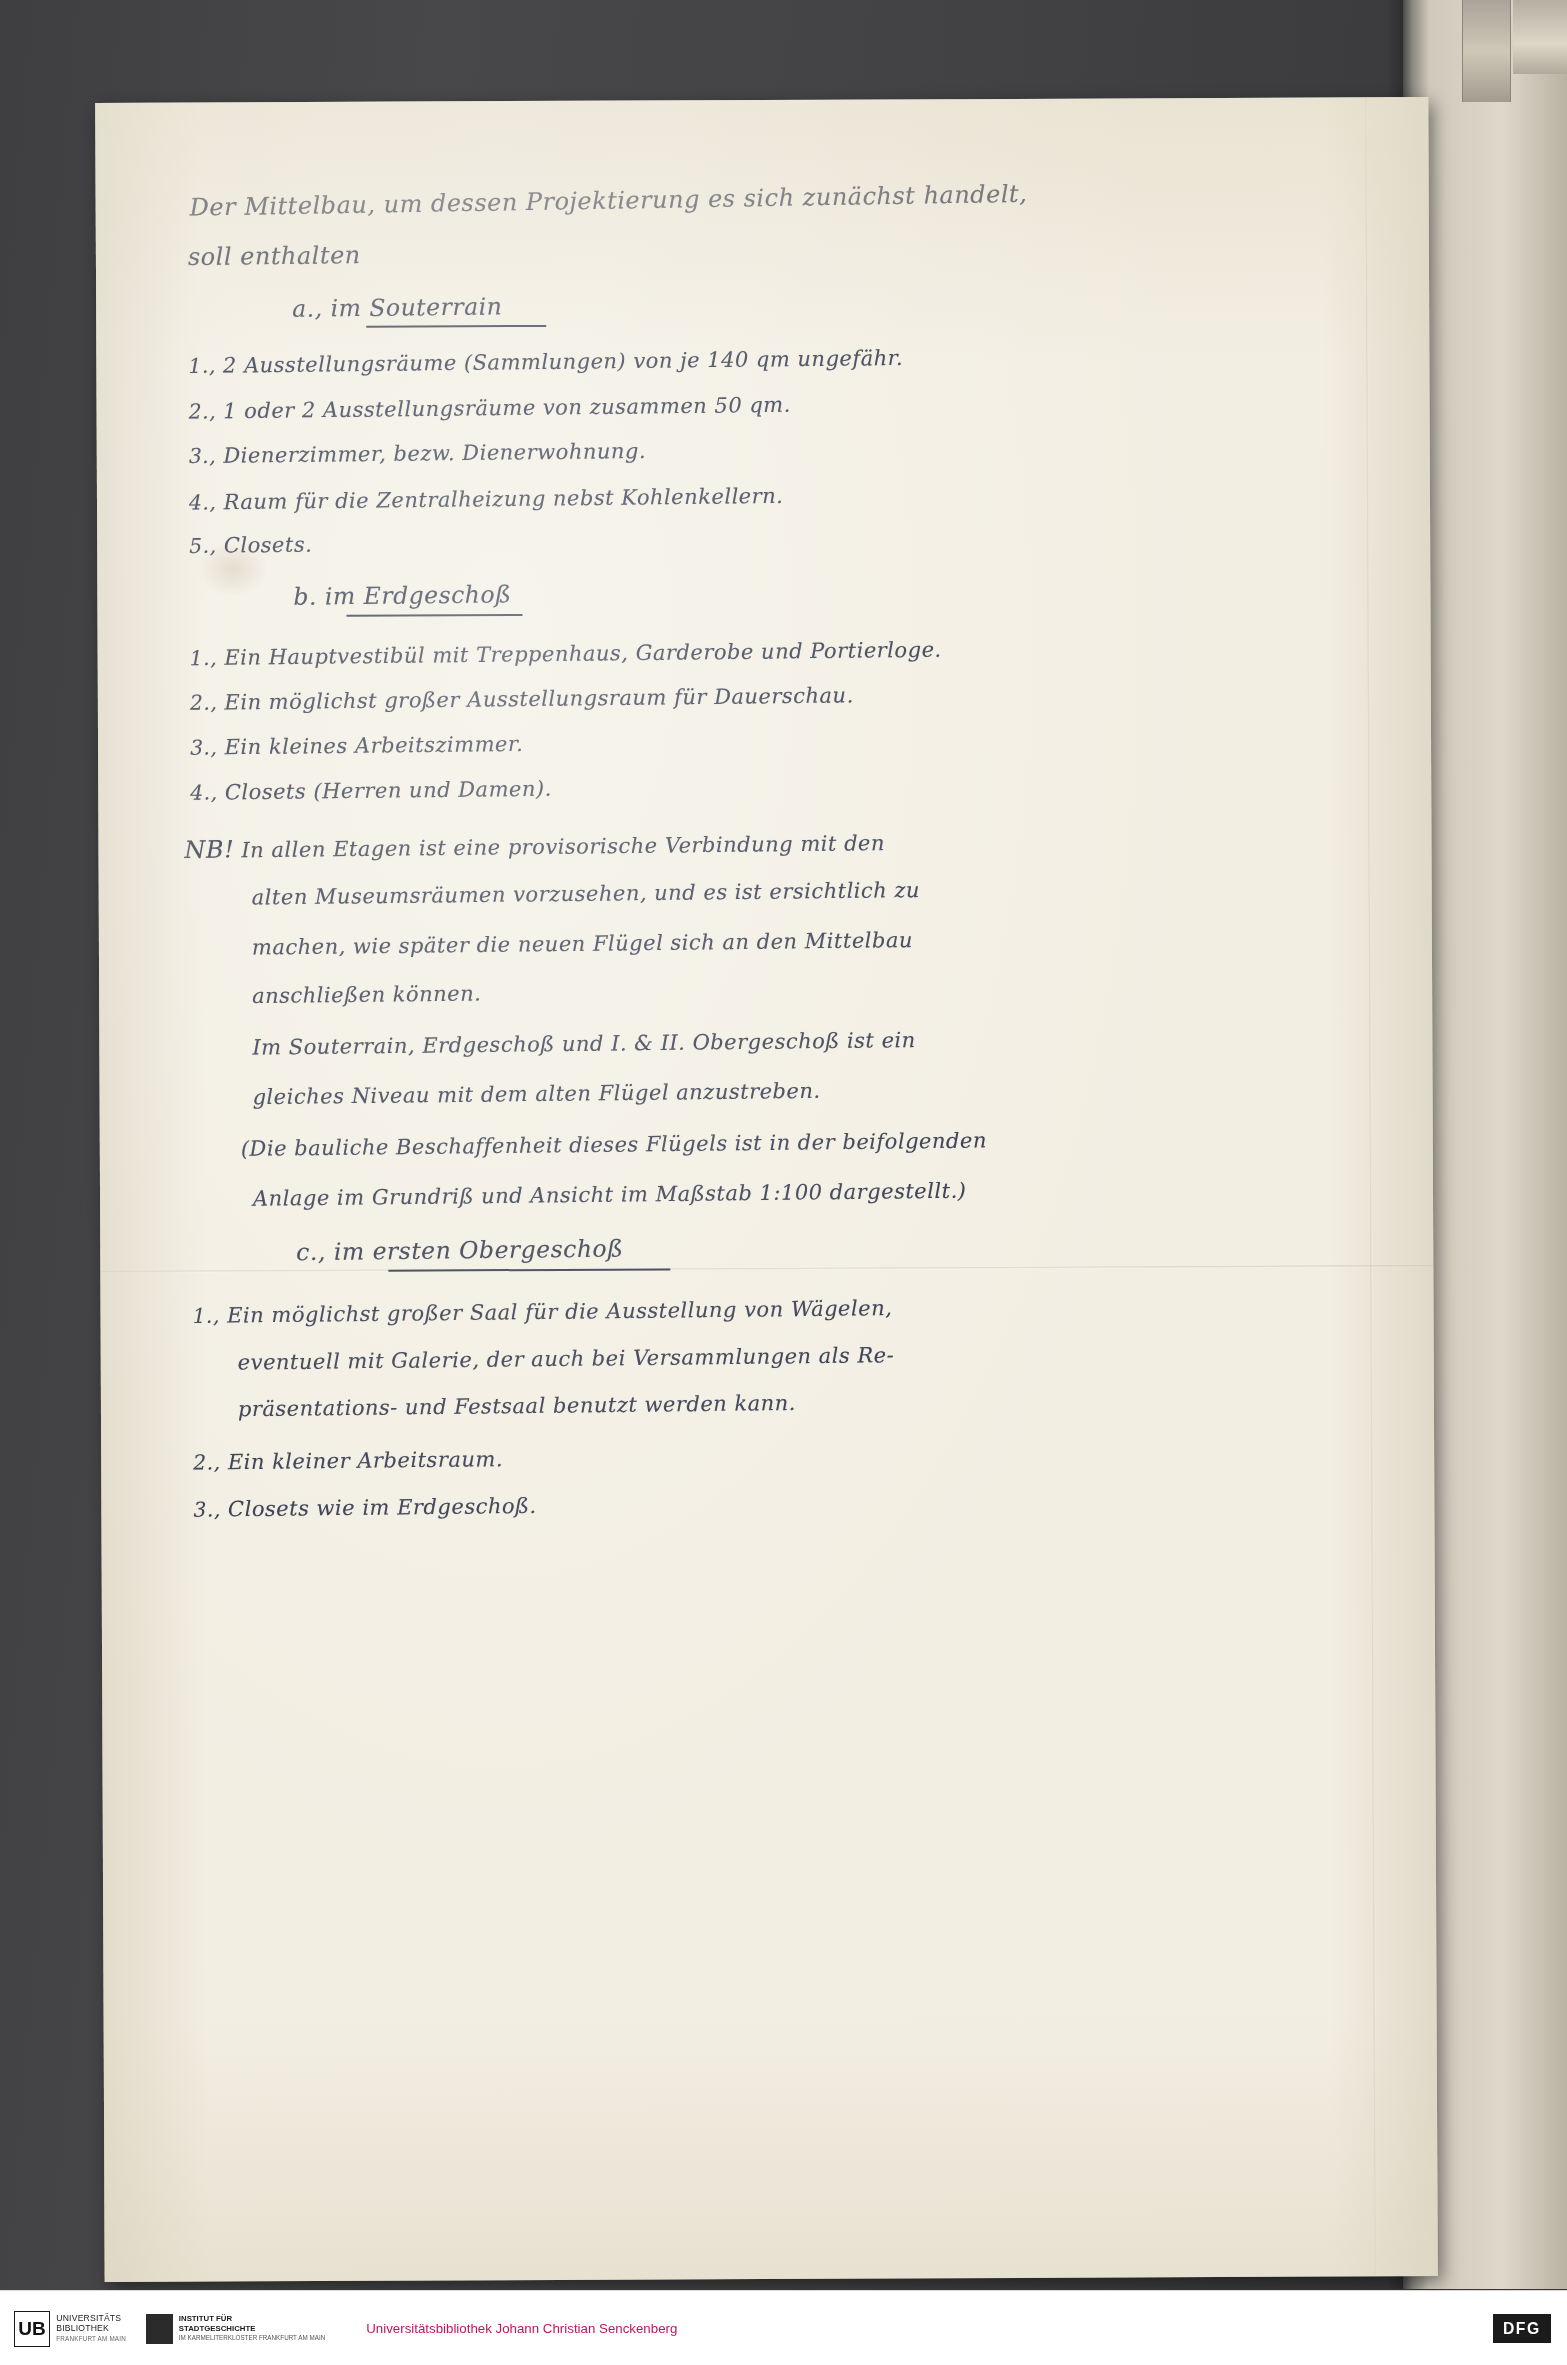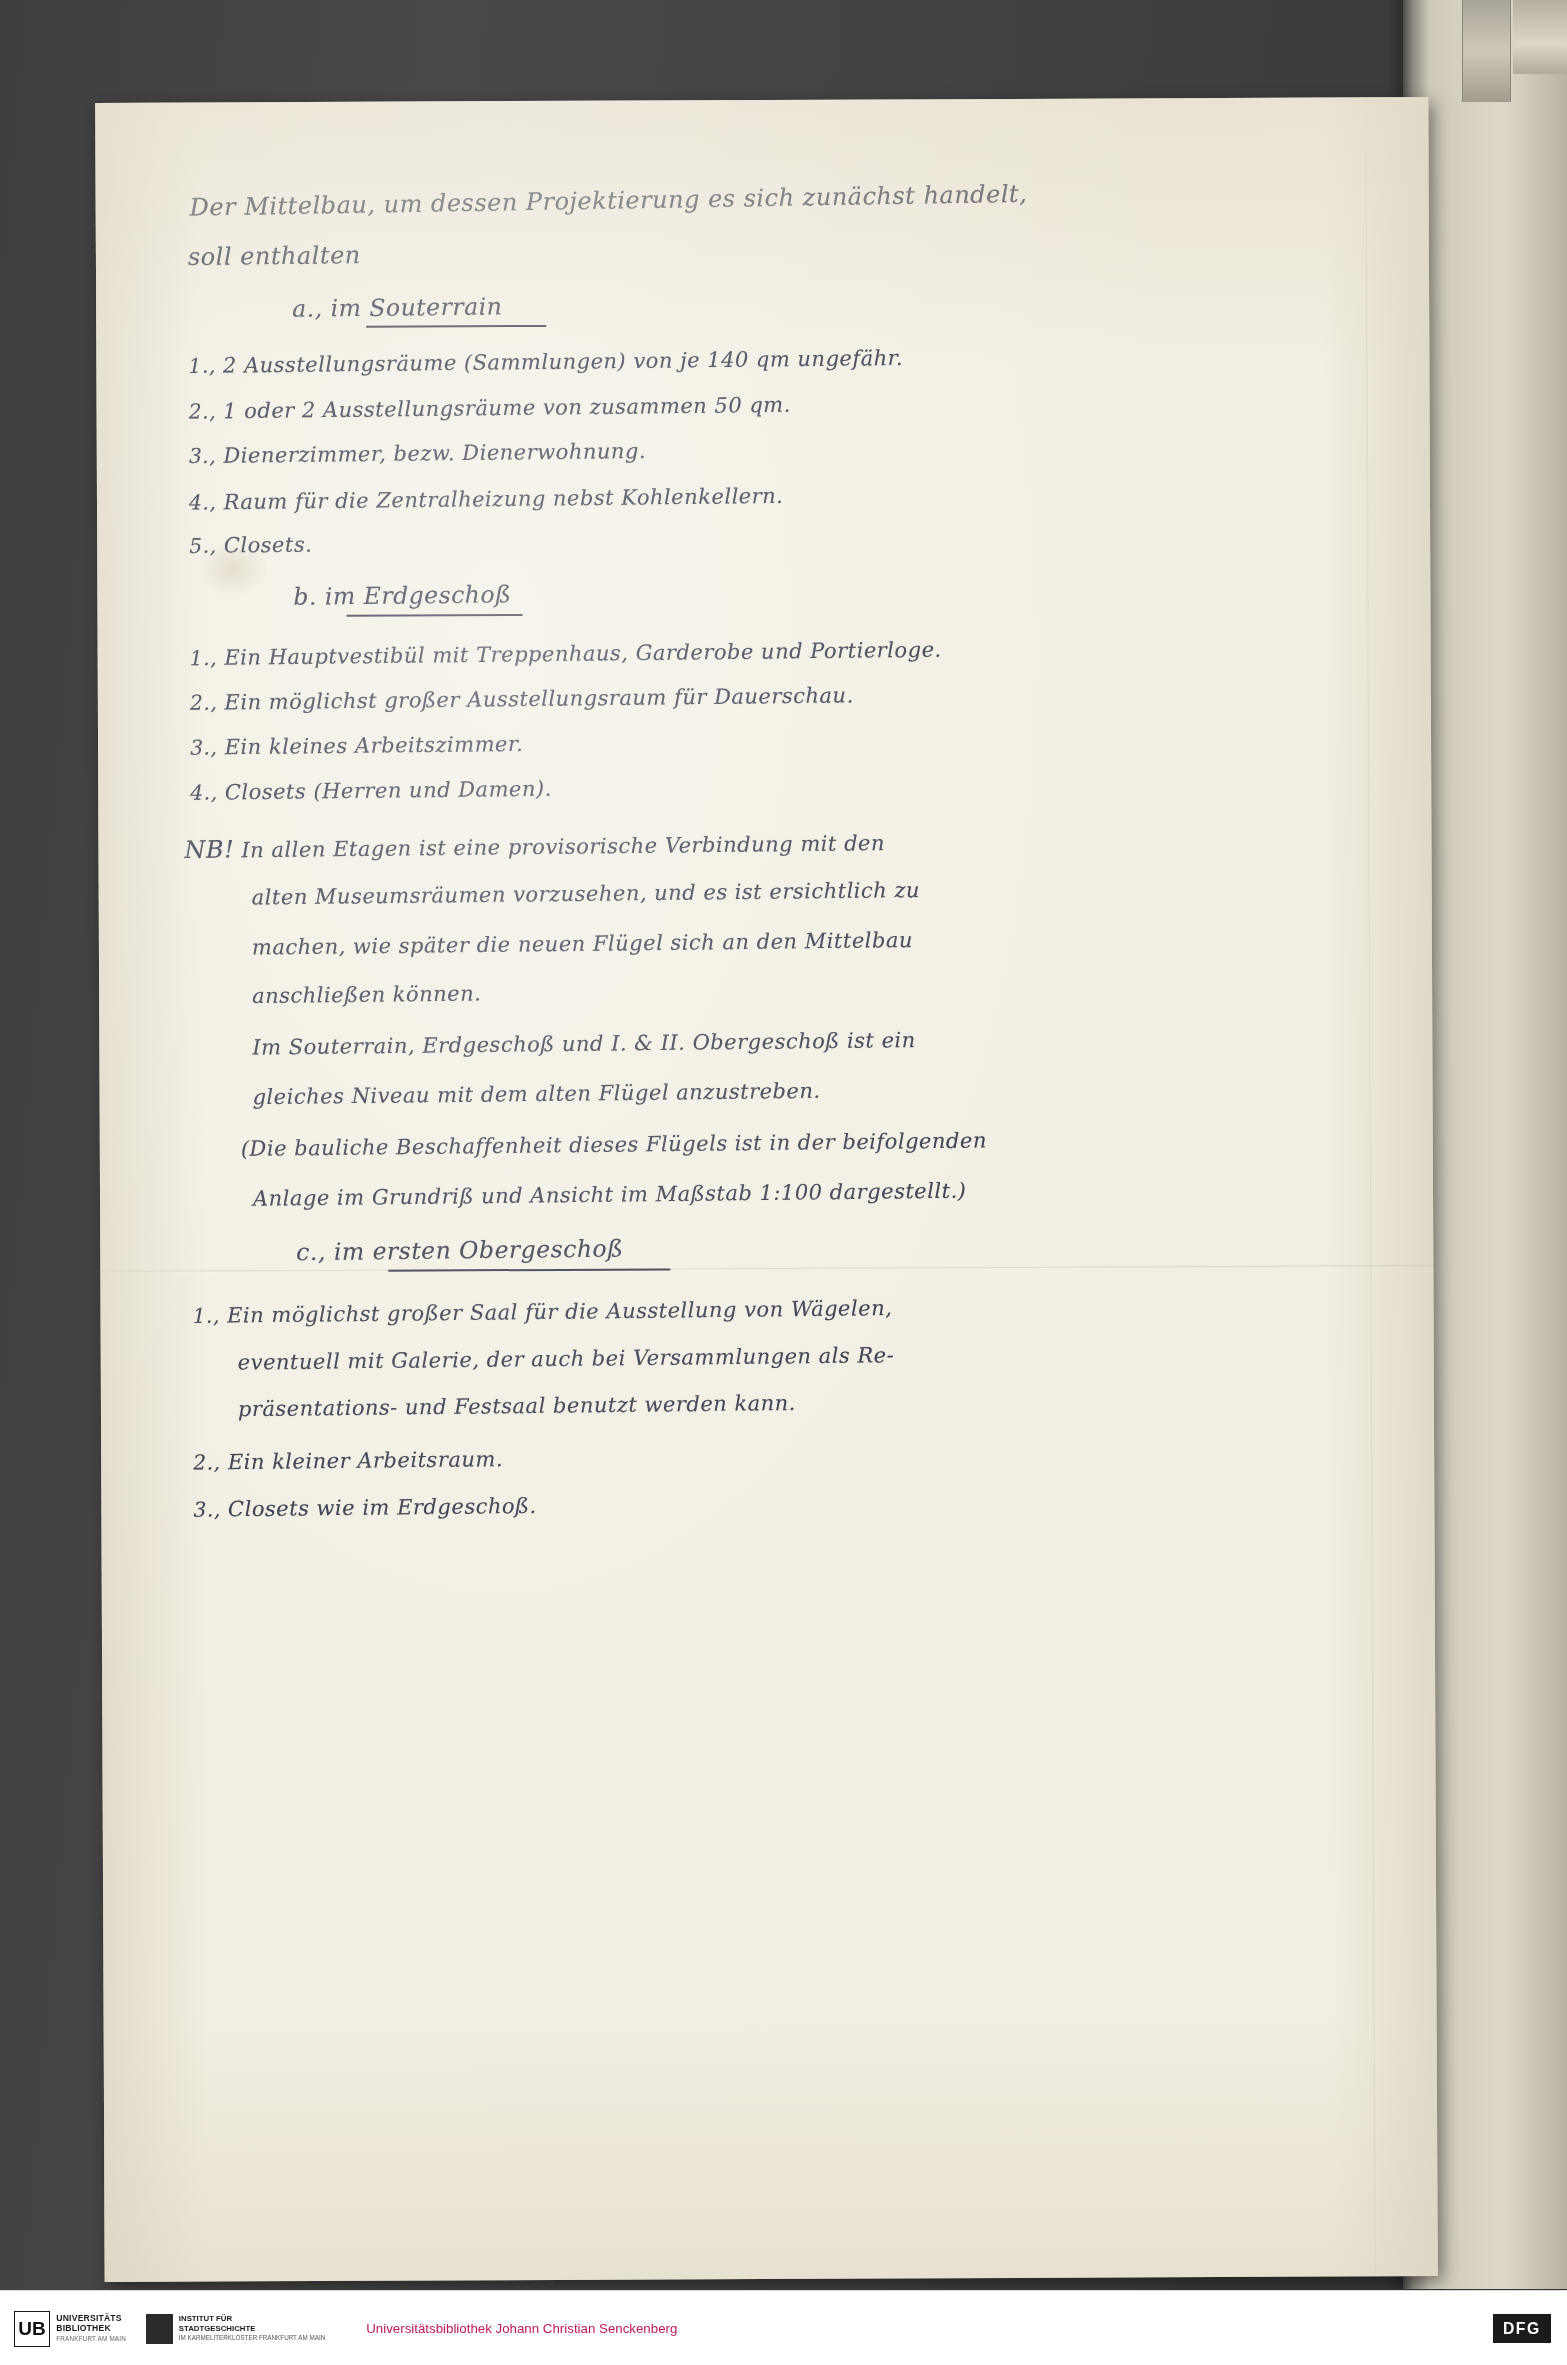--- a/index.html
+++ b/index.html
@@ -146,21 +146,21 @@
     font-size: 19px;
     color: #111;
   }
   .ub-text {
     font-family: "Liberation Sans", sans-serif;
     font-size: 8.6px;
     line-height: 10.2px;
     color: #1a1a1a;
     letter-spacing: 0.2px;
   }
-  .ub-text .l1 { font-weight: bold; }
+  .ub-text .l1 { font-weight: normal; }
   #logo-isg {
     margin-left: 20.4px;
     display: flex; align-items: center; gap: 5.5px;
   }
   .isg-mark {
     width: 27px; height: 30px;
     background: #2b2b2b;
   }
   .isg-text {
     font-family: "Liberation Sans", sans-serif;

